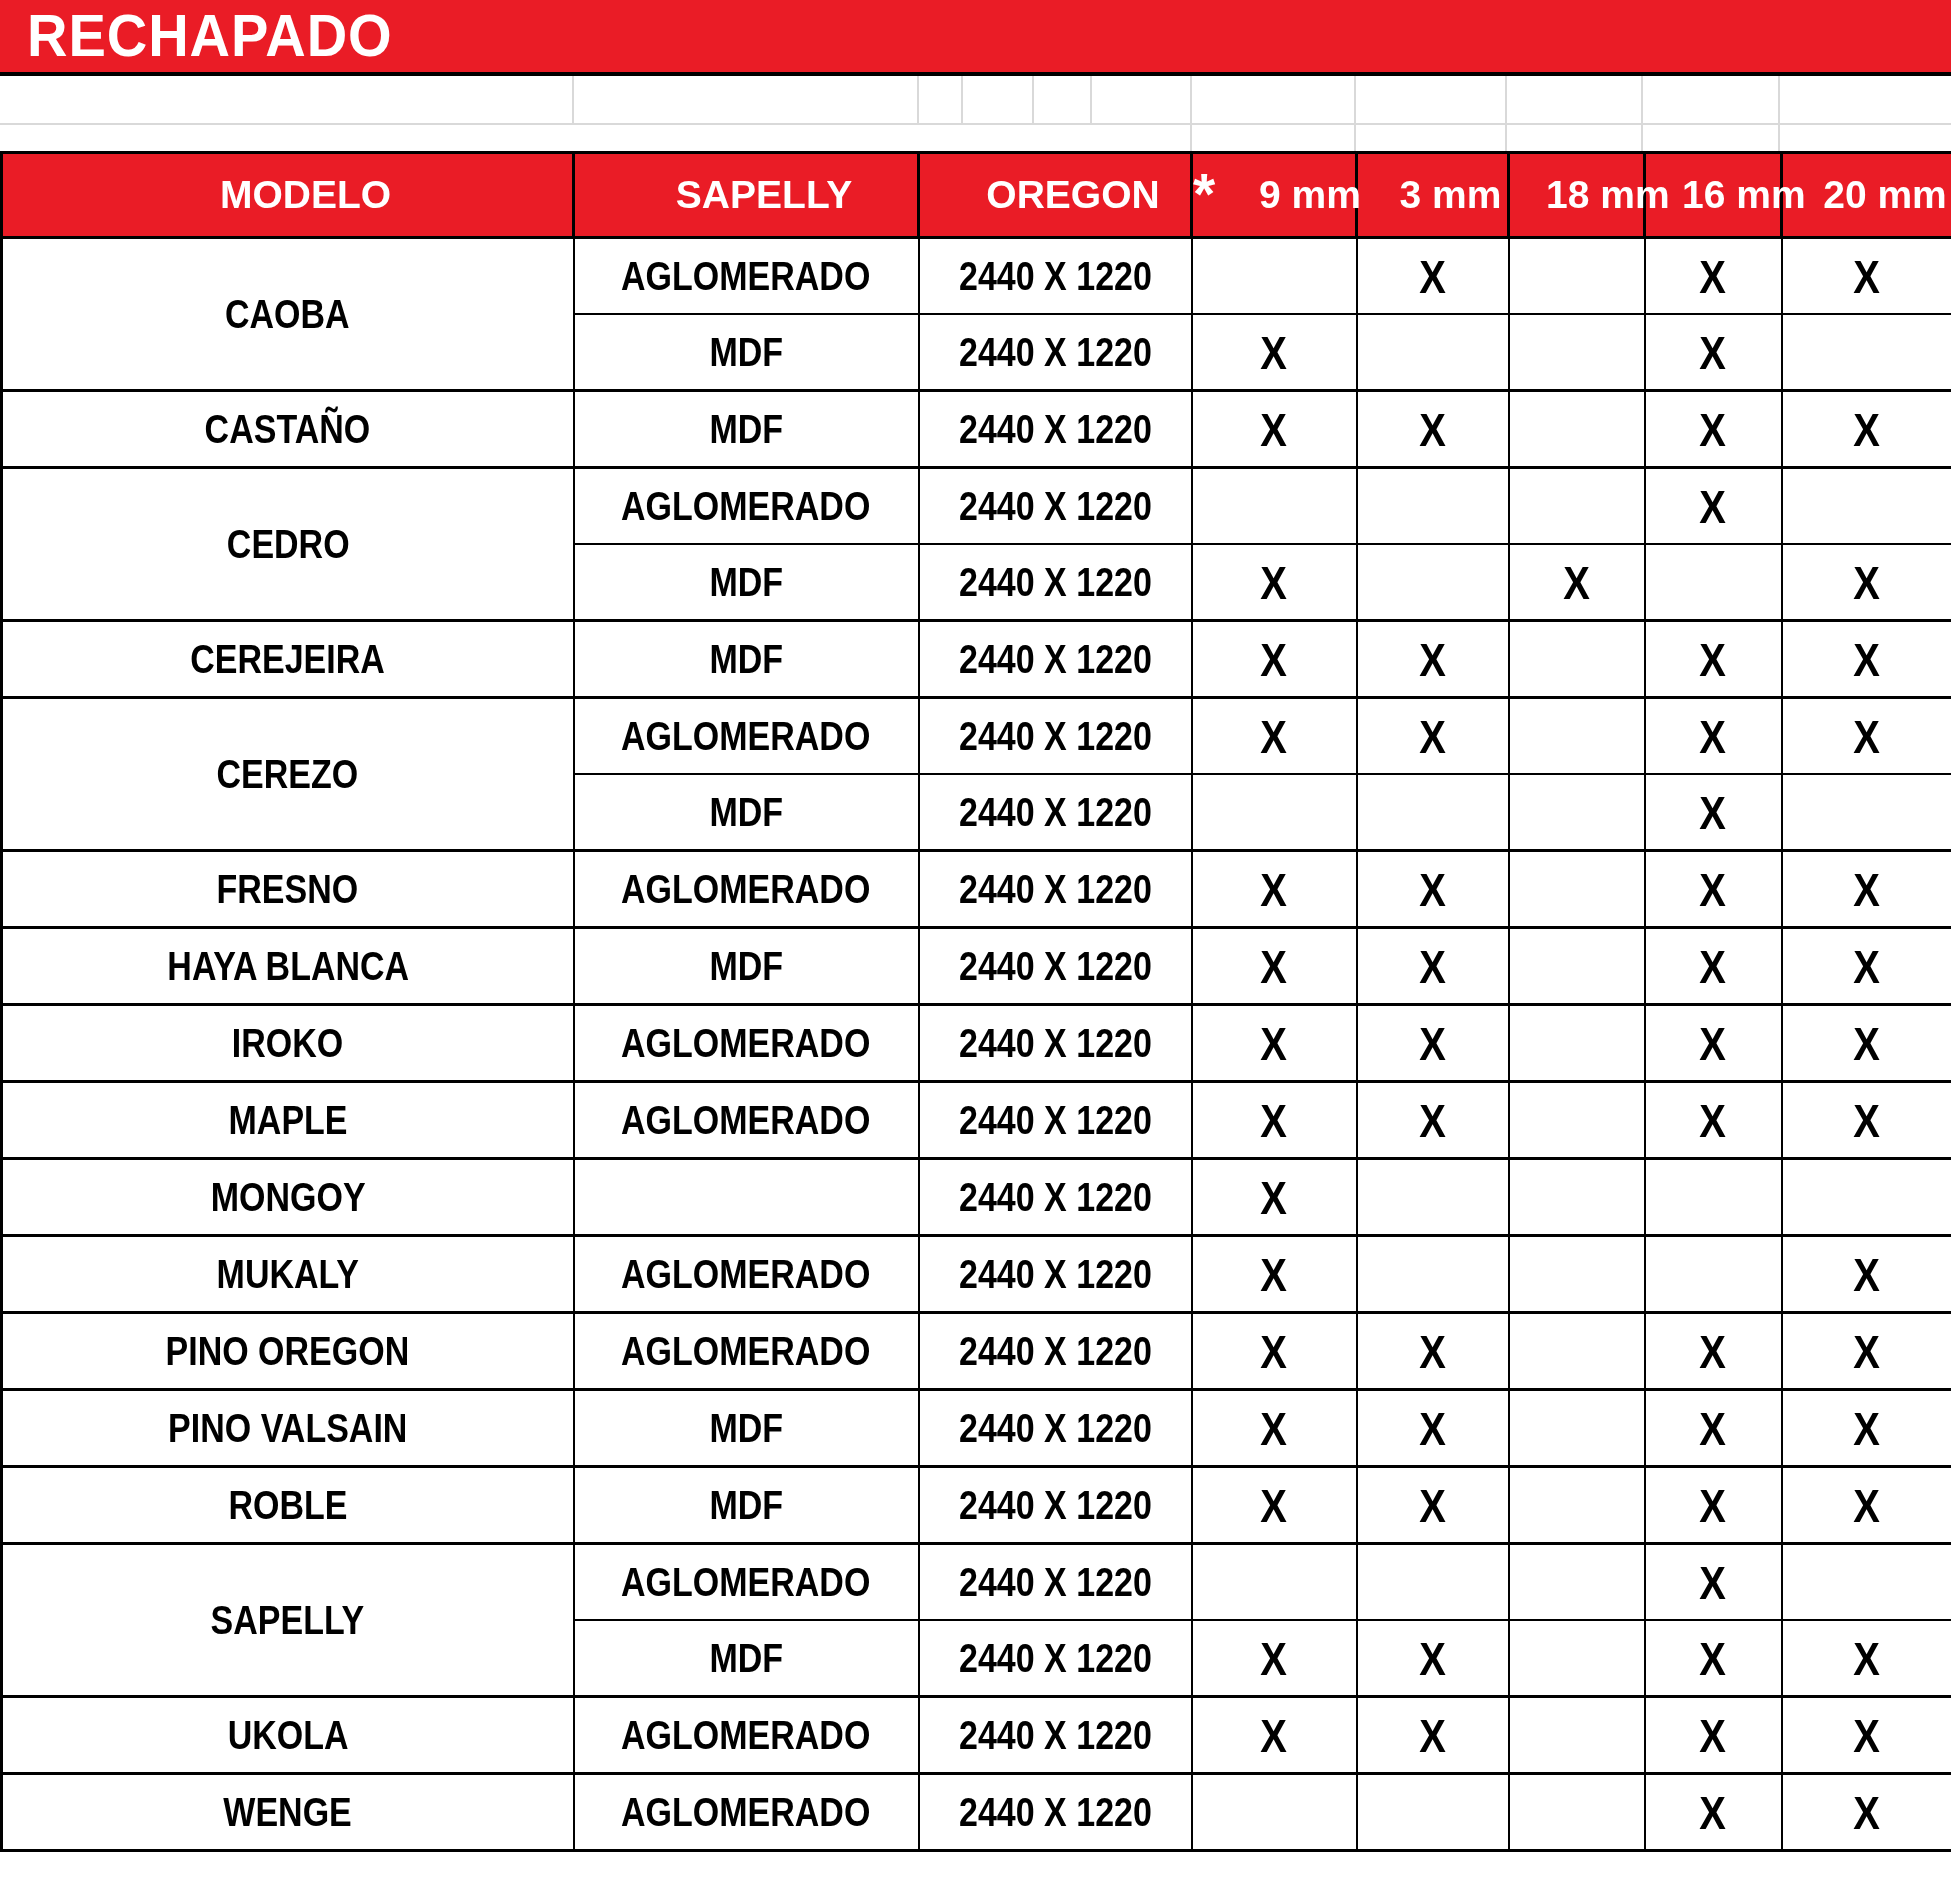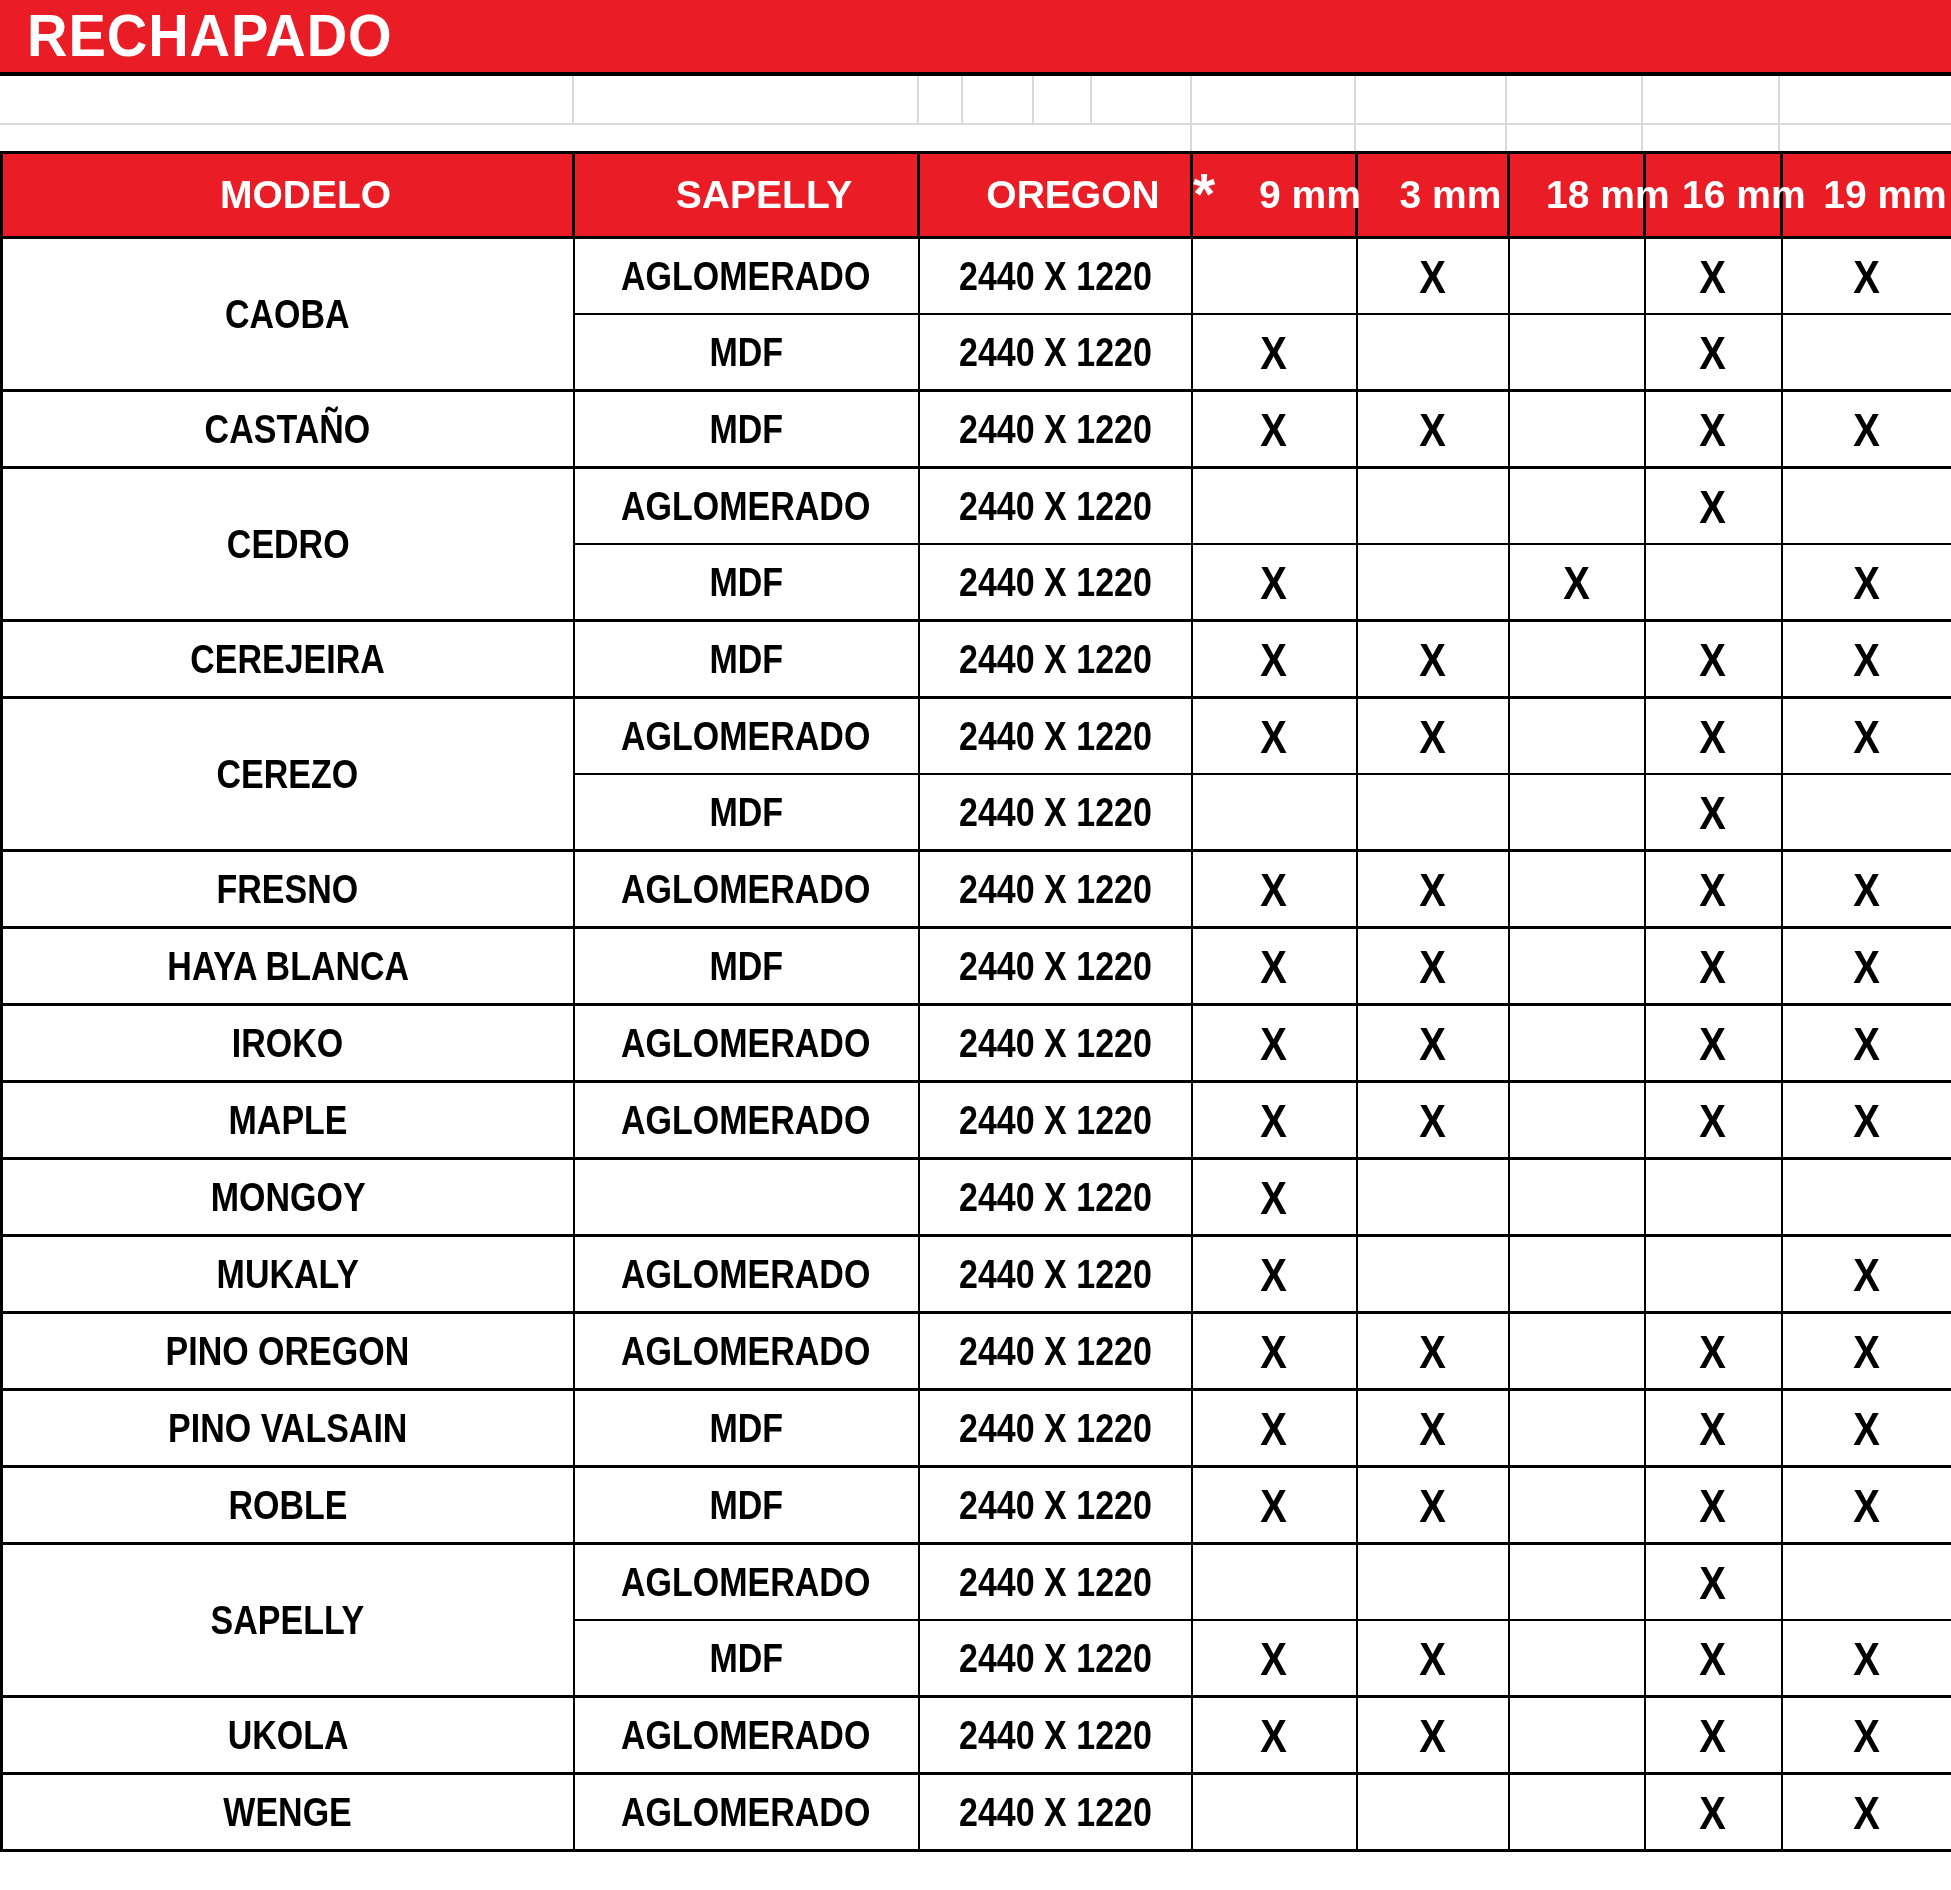--- a/index.html
+++ b/index.html
@@ -94,21 +94,21 @@
   </colgroup>
   <thead>
     <tr>
       <th><span class="hdr-label">MODELO</span></th>
       <th><span class="hdr-label">SAPELLY</span></th>
       <th><span class="hdr-label">OREGON</span></th>
       <th><span class="ast">*</span><span class="hdr-label">9 mm</span></th>
       <th><span class="hdr-label">3 mm</span></th>
       <th><span class="hdr-label">18 mm</span></th>
       <th><span class="hdr-label">16 mm</span></th>
-      <th><span class="hdr-label">19 mm</span></th>
+      <th><span class="hdr-label">20 mm</span></th>
     </tr>
   </thead>
   <tbody>
       <tr class="group-start">
     <td rowspan="2"><span class="cx">CAOBA</span></td>
     <td><span class="cx">AGLOMERADO</span></td>
     <td><span class="cx">2440 X 1220</span></td>
     <td><span class="cx mark"></span></td>
     <td><span class="cx mark">X</span></td>
     <td><span class="cx mark"></span></td>

